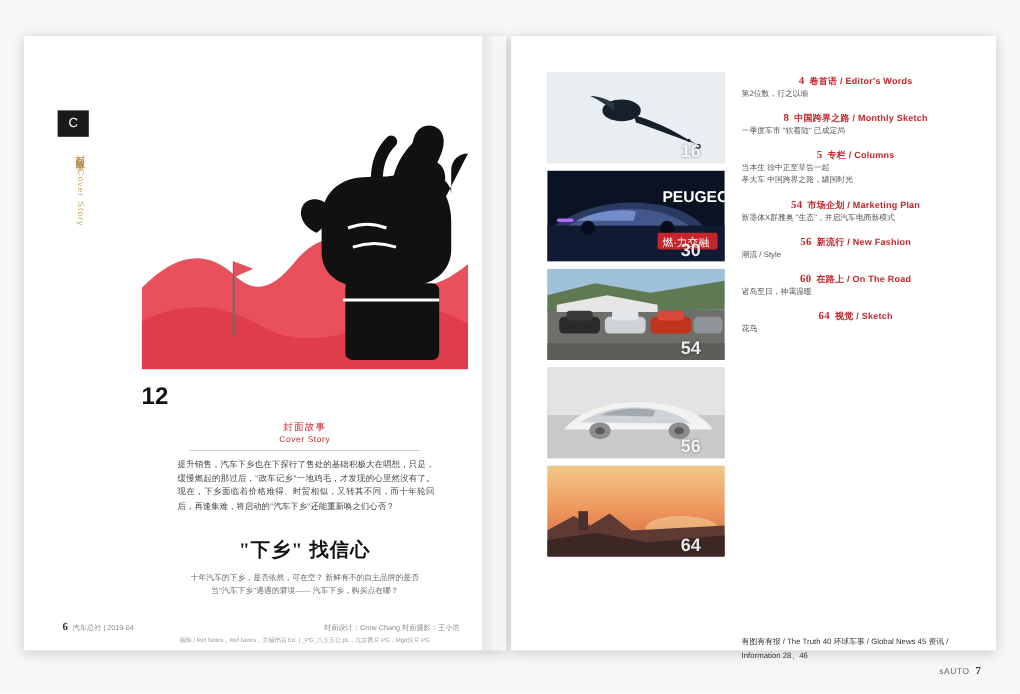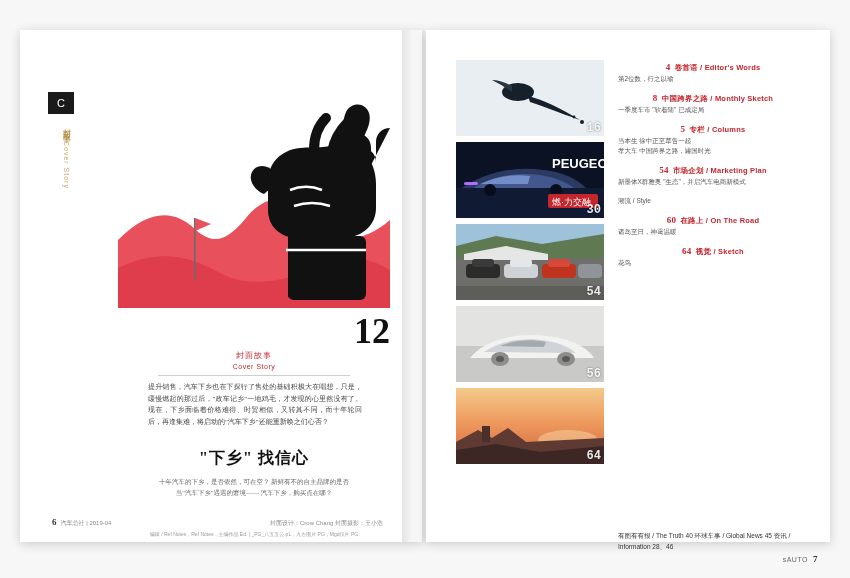--- a/index.html
+++ b/index.html
@@ -82,23 +82,23 @@
     width: 272px; height: 218px;
     background: #ffffff;
     overflow: hidden;
   }
   .cover-art svg { display: block; }
 
   .issue-number {
     position: absolute;
     left: 98px; top: 286px;
     width: 272px;
-    text-align: right;
-    font-family: Liberation Serif, serif;
-    font-size: 36px;
+    text-align: left;
+    font-family: Liberation Sans, sans-serif;
+    font-size: 20px;
     color: #111;
     font-weight: bold;
     line-height: 30px;
   }
   .issue-label {
     position: absolute;
     left: 98px; top: 320px;
     width: 272px;
     text-align: center;
     font-size: 8px;
@@ -190,23 +190,23 @@
   .thumb {
     position: relative;
     width: 148px;
     height: 76px;
     margin-bottom: 6px;
     overflow: hidden;
     background: #ddd;
   }
   .thumb .pg {
     position: absolute;
-    right: 3px; bottom: 1px;
-    font-family: Liberation Mono, monospace;
-    font-size: 12px;
+    right: 20px; bottom: 1px;
+    font-family: Liberation Sans, sans-serif;
+    font-size: 15px;
     font-weight: bold;
     color: rgba(255,255,255,0.9);
     text-shadow: 0 0 2px rgba(0,0,0,0.5);
   }
 
   .toc {
     position: absolute;
     left: 618px; top: 62px;
     width: 190px;
   }
@@ -472,20 +472,26 @@
         <span>市场企划</span>
         <span> / </span>
         <span>Marketing Plan</span>
       </div>
       <div class="toc-sub">
         <div>新墨体X群雅奥 "生态"，并启汽车电商新模式</div>
       </div>
     </div>
 
     <div class="toc-entry">
+      <div class="toc-head">
+        <span class="num">56</span>
+        <span>新流行</span>
+        <span> / </span>
+        <span>New Fashion</span>
+      </div>
       <div class="toc-sub">
         <div>潮流 / Style</div>
       </div>
     </div>
 
     <div class="toc-entry">
       <div class="toc-head">
         <span class="num">60</span>
         <span>在路上</span>
         <span> / </span>

